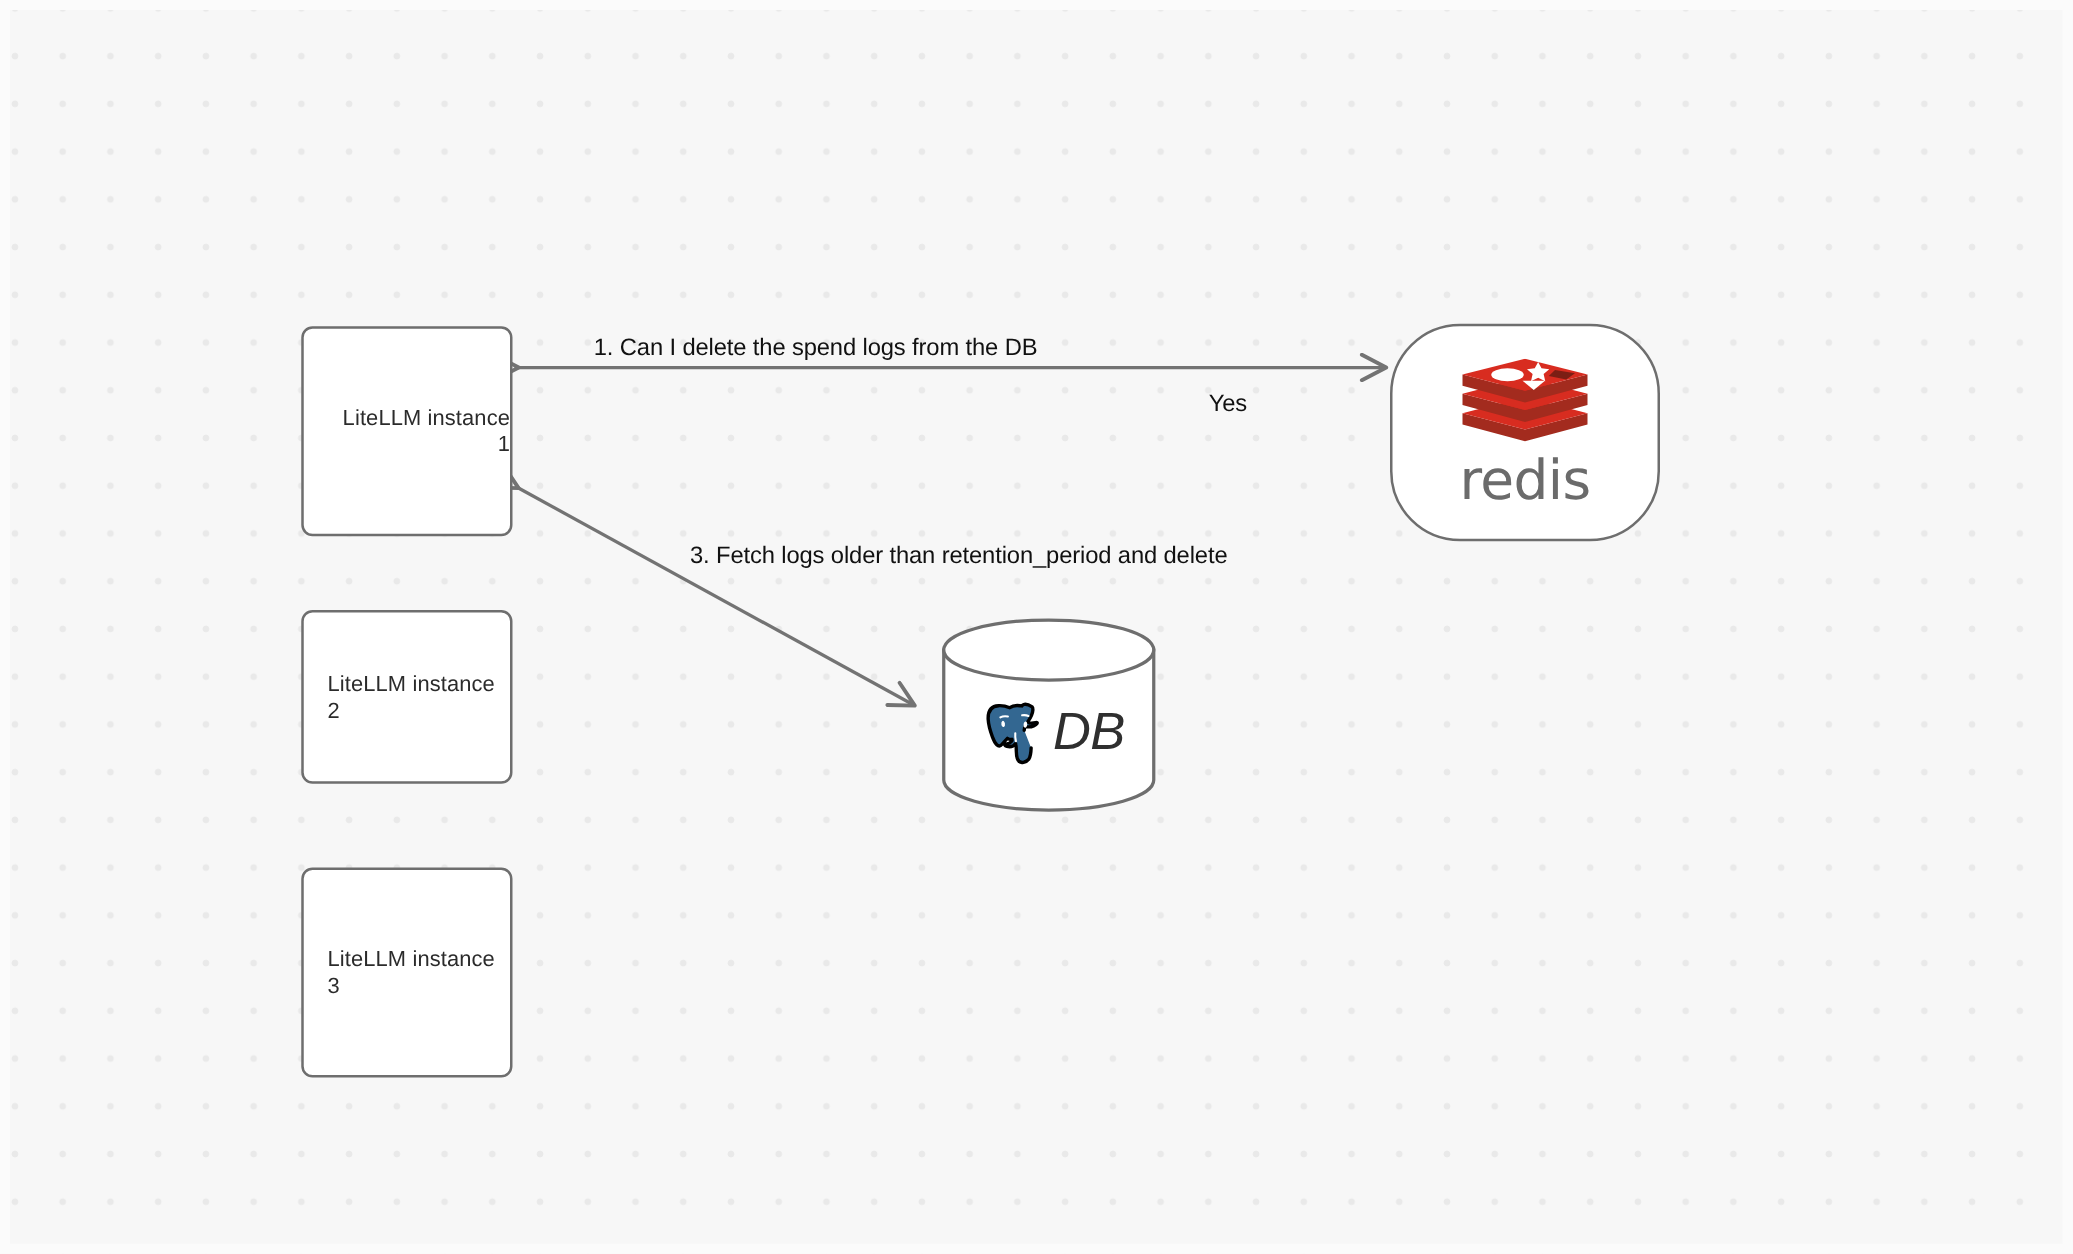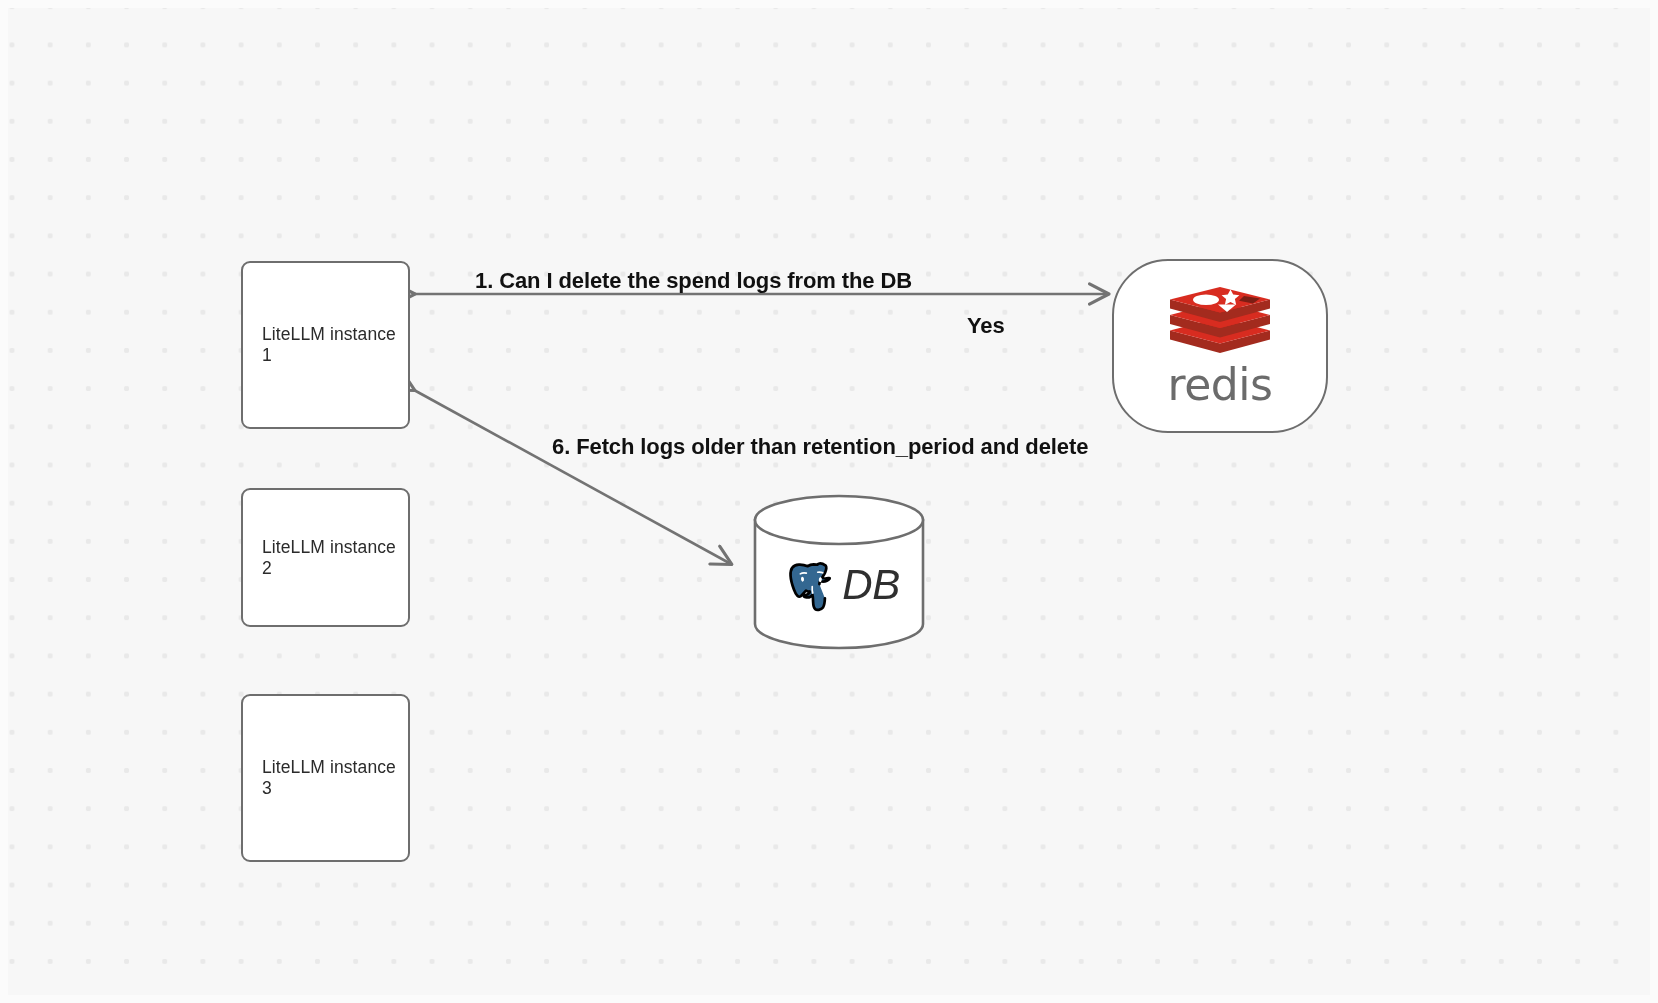--- a/index.html
+++ b/index.html
@@ -50,21 +50,21 @@
   .instance-box {
     border-radius: 9px;
   }
   .instance-label {
     font-size: 17.5px;
     color: #2b2b2b;
     padding-left: 19px;
     letter-spacing: 0.1px;
     line-height: 1.2;
   }
-  #node-litellm-1 { left: 241px; top: 261px; width: 169px; height: 168px; }
+  #node-litellm-1 { left: 241px; top: 261px; width: 169px; height: 168px; text-align: right; }
   #node-litellm-2 { left: 241px; top: 488px; width: 169px; height: 139px; }
   #node-litellm-3 { left: 241px; top: 694px; width: 169px; height: 168px; }
 
   #node-redis {
     left: 1112px; top: 259px; width: 216px; height: 174px;
     border-radius: 56px;
     flex-direction: column;
     justify-content: center;
     align-items: center;
   }
@@ -104,22 +104,22 @@
     color: #2f2f2f;
     font-weight: 400;
     letter-spacing: -0.5px;
     line-height: 1;
     margin-left: -2px;
     font-style: italic;
   }
 
   .edge-label {
     position: absolute;
-    font-size: 22px;
-    font-weight: bold;
+    font-size: 19px;
+    font-weight: normal;
     color: #111111;
     white-space: nowrap;
     letter-spacing: -0.1px;
   }
   #label-step-1 { left: 475px; top: 268px; }
   #label-yes    { left: 967px; top: 268px; margin-top: 45px; }
   #label-step-2 { left: 552px; top: 434px; }
 
   #edges {
     position: absolute;
@@ -145,21 +145,21 @@
       </marker>
     </defs>
 
     <line x1="414" y1="294" x2="1108" y2="294" stroke="#737373" stroke-width="2.6" marker-start="url(#arrow-start)" marker-end="url(#arrow-end)"></line>
 
     <line x1="414" y1="390" x2="731" y2="564" stroke="#737373" stroke-width="2.6" marker-start="url(#arrow-start)" marker-end="url(#arrow-end)"></line>
   </svg>
 
   <div class="edge-label" id="label-step-1">1.  Can I delete the spend logs from the DB</div>
   <div class="edge-label" id="label-yes">Yes</div>
-  <div class="edge-label" id="label-step-2">6.  Fetch logs older than retention_period and delete</div>
+  <div class="edge-label" id="label-step-2">3.  Fetch logs older than retention_period and delete</div>
 
   <div class="node instance-box" id="node-litellm-1">
     <span class="instance-label">LiteLLM instance 1</span>
   </div>
 
   <div class="node instance-box" id="node-litellm-2">
     <span class="instance-label">LiteLLM instance 2</span>
   </div>
 
   <div class="node instance-box" id="node-litellm-3">

